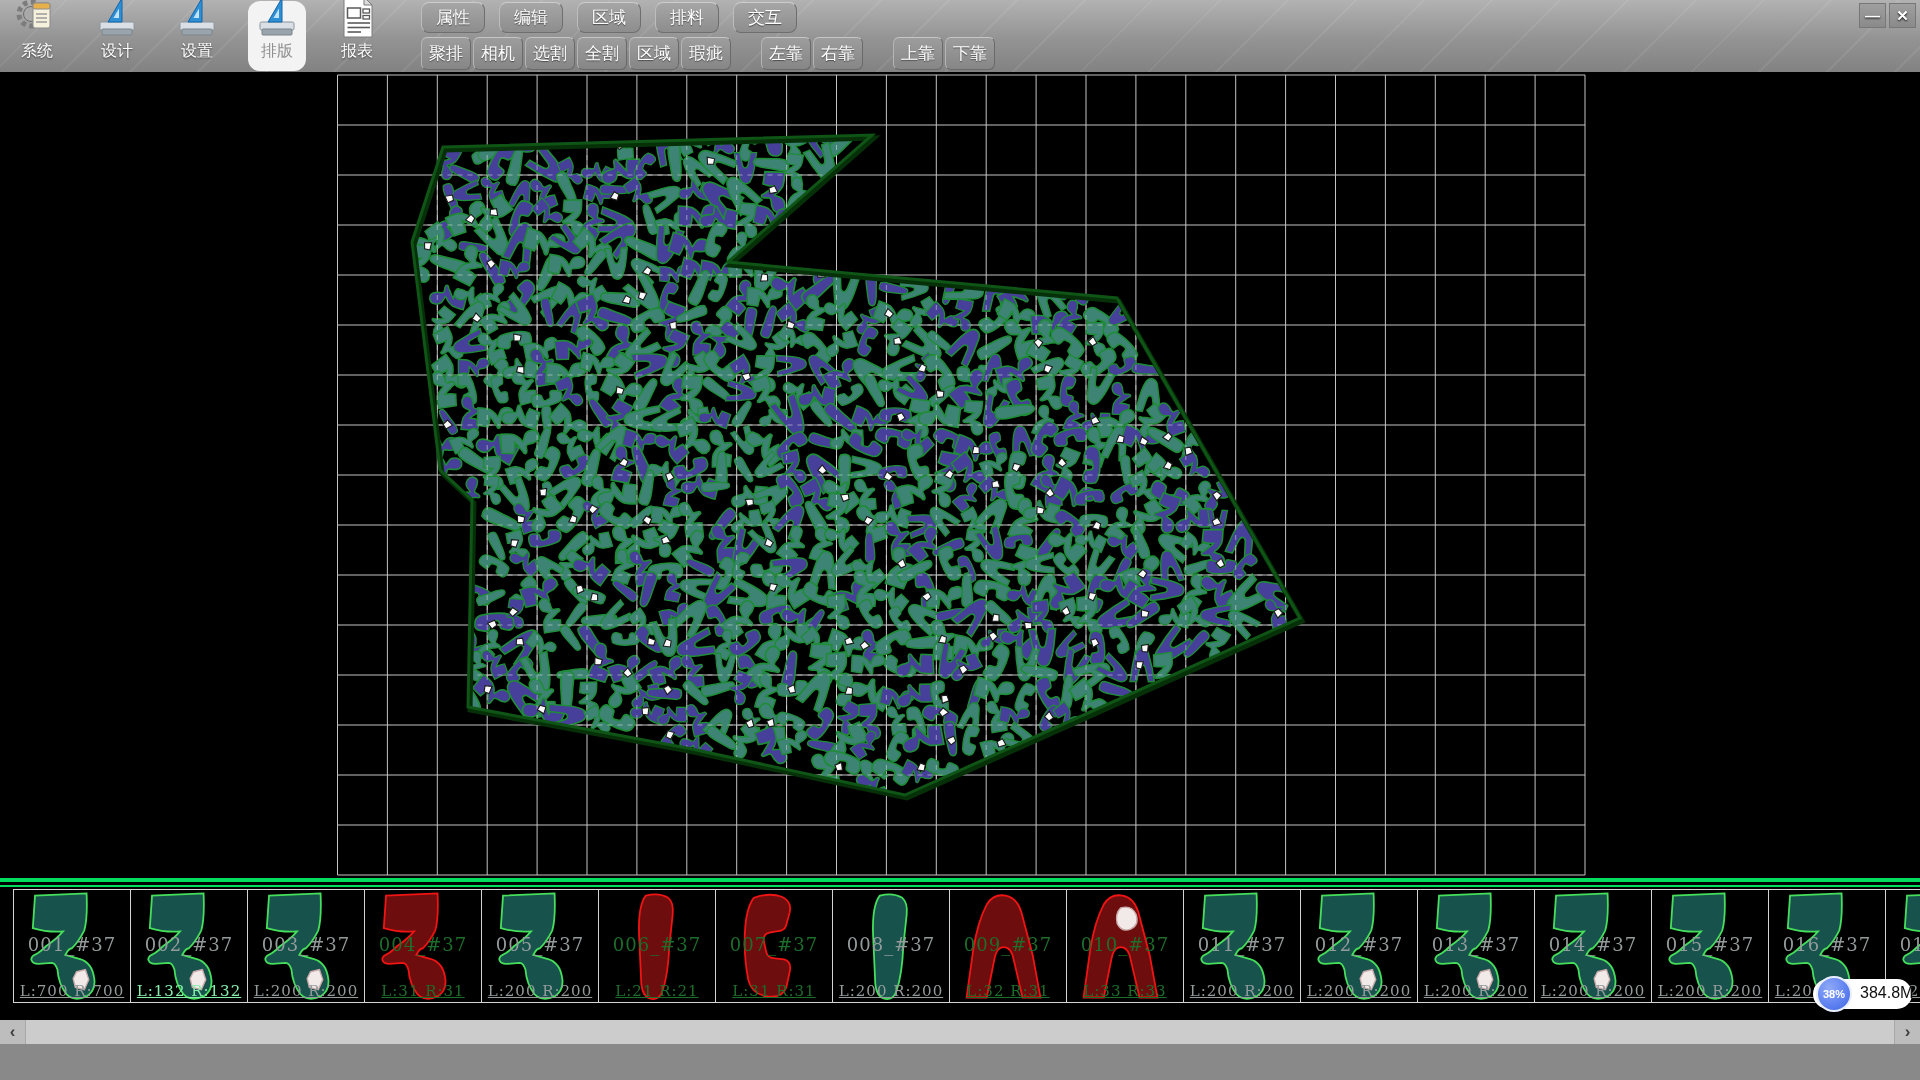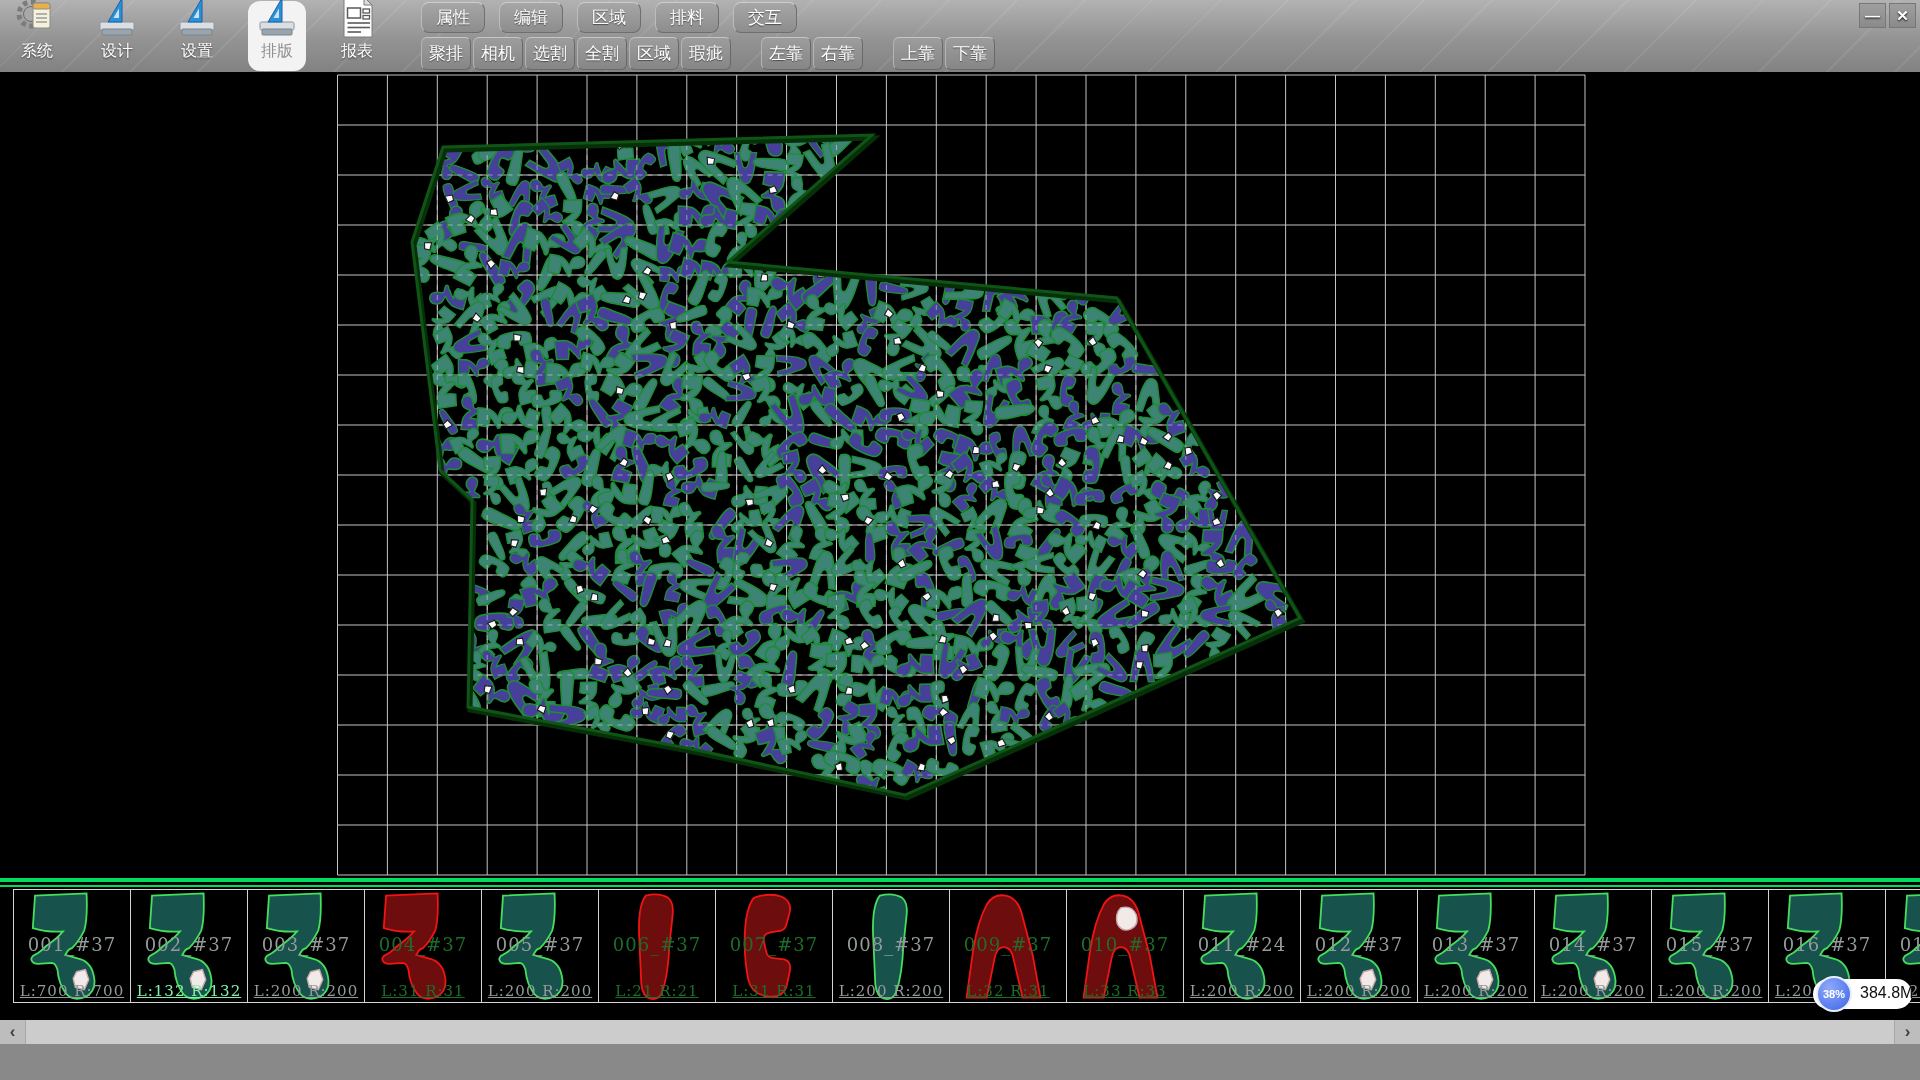--- a/index.html
+++ b/index.html
@@ -1076,21 +1076,21 @@
         <path d="M13,96 L19,53 Q23,28 31,13 Q37,3 48,5 Q58,7 62,20 L72,58 L79,96 L63,96 L55,62 Q53,51 46,51 Q40,51 38,61 L31,96 Z" fill="#6E0D0D" stroke="#F01414" stroke-width="1.6"></path>
         <path d="M46,16 Q56,13 60,22 Q63,31 55,35 Q47,38 43,30 Q41,21 46,16 Z" fill="#F2E9E9" stroke="#C9A8A8" stroke-width="1.2"></path>
       </svg>
       <div class="tlabel" style="color:#1C6E2A">010_#37</div>
       <div class="tcounts" style="color:#1C6E2A">L:33 R:33</div>
     </div>
     <div class="tcell">
       <svg viewBox="0 0 100 100" preserveAspectRatio="xMidYMid meet">
         <path d="M17,5 L15,34 Q28,38 42,37 Q36,44 27,50 Q23,54 20,56 L15,59 Q13,61 14,63 Q15,66 20,66 L32,65 Q35,65 37,71 Q38,84 45,93 Q52,100 63,95 Q71,90 70,80 Q69,72 66,68 Q62,63 58,62 Q51,60 44,58 Q47,52 50,52 Q56,46 61,36 Q64,25 63,3 Z" fill="#17524C" stroke="#46DF5C" stroke-width="1.6"></path>
       </svg>
-      <div class="tlabel" style="color:#949B9B">011_#24</div>
+      <div class="tlabel" style="color:#949B9B">011_#37</div>
       <div class="tcounts" style="color:#949B9B">L:200 R:200</div>
     </div>
     <div class="tcell">
       <svg viewBox="0 0 100 100" preserveAspectRatio="xMidYMid meet">
         <path d="M17,5 L15,34 Q28,38 42,37 Q36,44 27,50 Q23,54 20,56 L15,59 Q13,61 14,63 Q15,66 20,66 L32,65 Q35,65 37,71 Q38,84 45,93 Q52,100 63,95 Q71,90 70,80 Q69,72 66,68 Q62,63 58,62 Q51,60 44,58 Q47,52 50,52 Q56,46 61,36 Q64,25 63,3 Z" fill="#17524C" stroke="#46DF5C" stroke-width="1.6"></path>
         <path d="M54,73 L62,71 L65,80 L61,89 L53,87 L51,79 Z" fill="#F2E9E9" stroke="#C9A8A8" stroke-width="1.2"></path>
       </svg>
       <div class="tlabel" style="color:#949B9B">012_#37</div>
       <div class="tcounts" style="color:#949B9B">L:200 R:200</div>
     </div>

